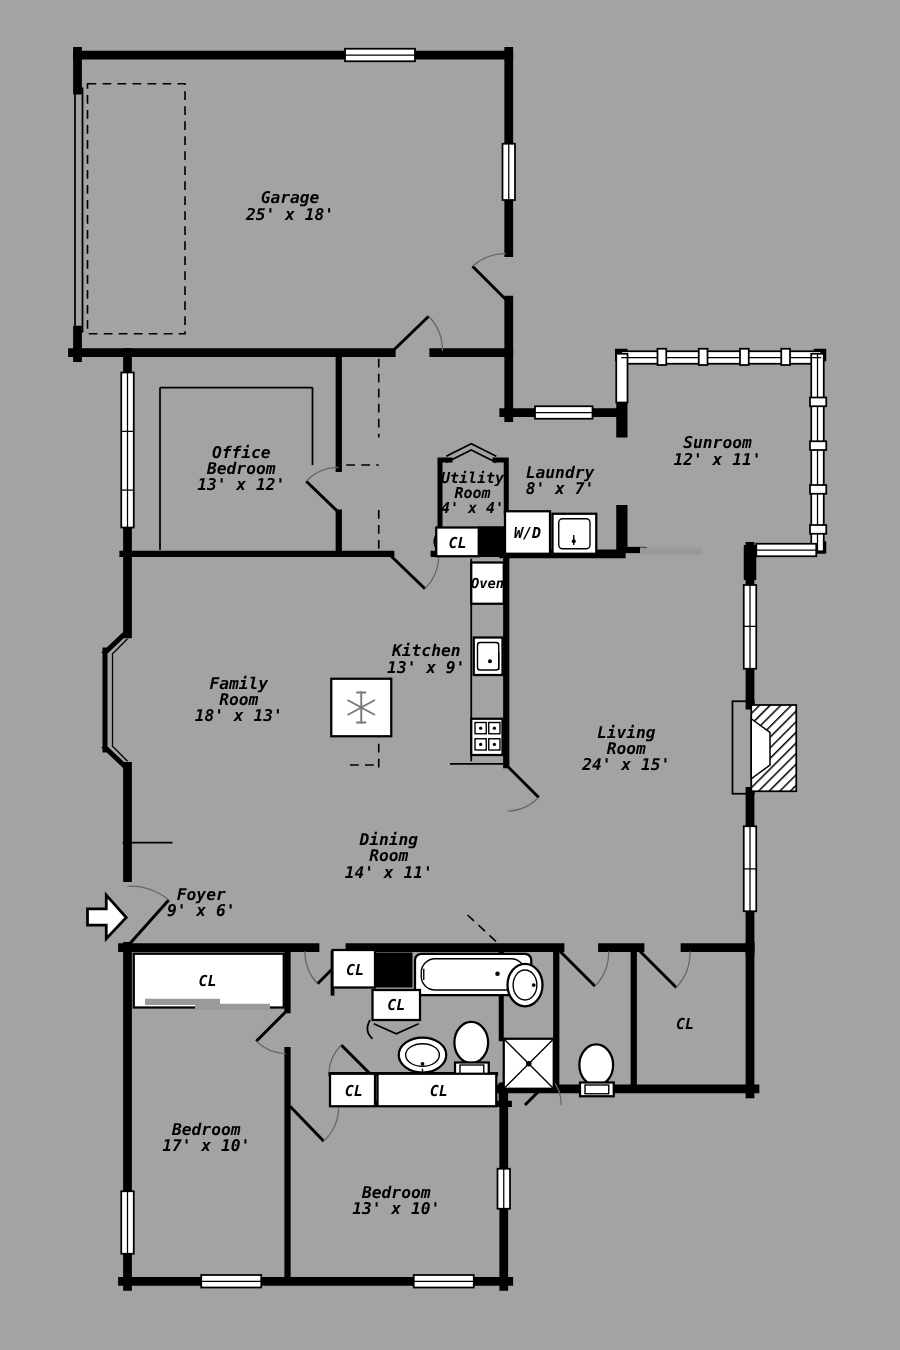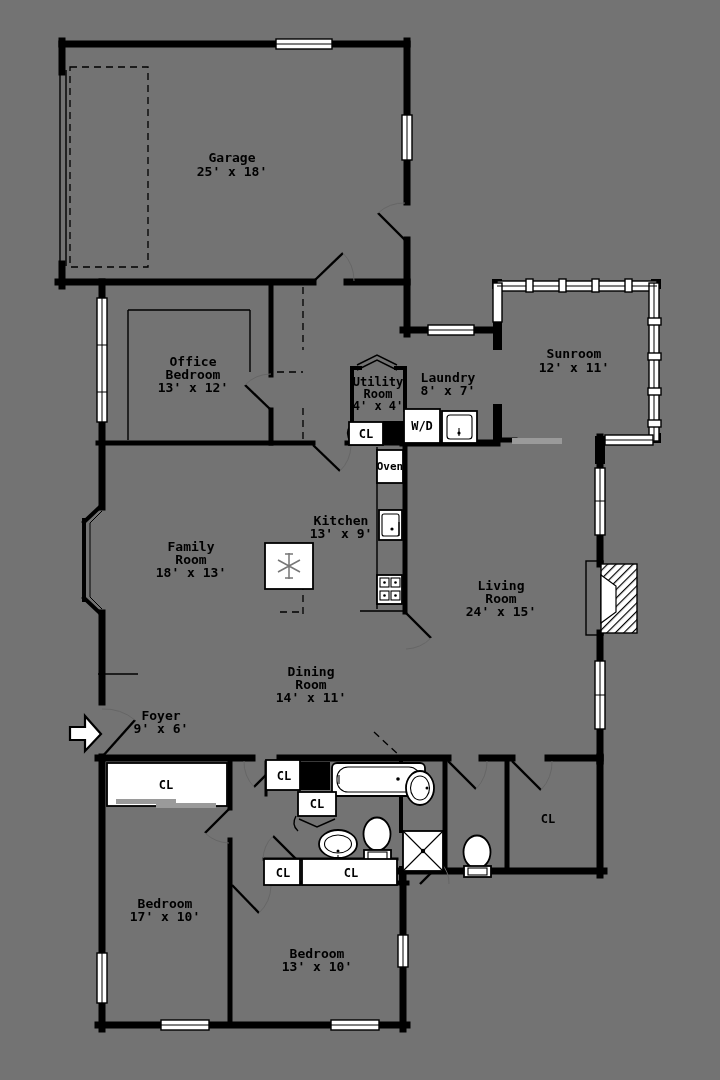--- a/index.html
+++ b/index.html
@@ -1,16 +1,16 @@
 <!DOCTYPE html>
 <html><head>
 <meta charset="utf-8">
 <style>
   html,body{margin:0;padding:0;background:#ffffff;}
-  .stage{width:720px;height:1080px;background:#737373;position:relative;}
+  .stage{width:720px;height:1080px;background:#a3a3a3;position:relative;font-style:italic;}
   svg{display:block;}
   .rlabel{font-family:"DejaVu Sans Mono",monospace;font-size:13px;font-weight:bold;fill:#000;text-anchor:middle;}
   .slabel{font-family:"DejaVu Sans Mono",monospace;font-size:12px;font-weight:bold;fill:#000;text-anchor:middle;}
   .tlabel{font-family:"DejaVu Sans Mono",monospace;font-size:11px;font-weight:bold;fill:#000;text-anchor:middle;}
   .wx{stroke:#000;stroke-width:7;fill:none;stroke-linecap:square;}
   .w5{stroke:#000;stroke-width:5;fill:none;stroke-linecap:square;}
   .w4{stroke:#000;stroke-width:4;fill:none;stroke-linecap:square;}
   .w3{stroke:#000;stroke-width:3;fill:none;stroke-linecap:square;}
   .thin{stroke:#000;stroke-width:1.4;fill:none;}
   .thin2{stroke:#000;stroke-width:1.8;fill:#fff;}

